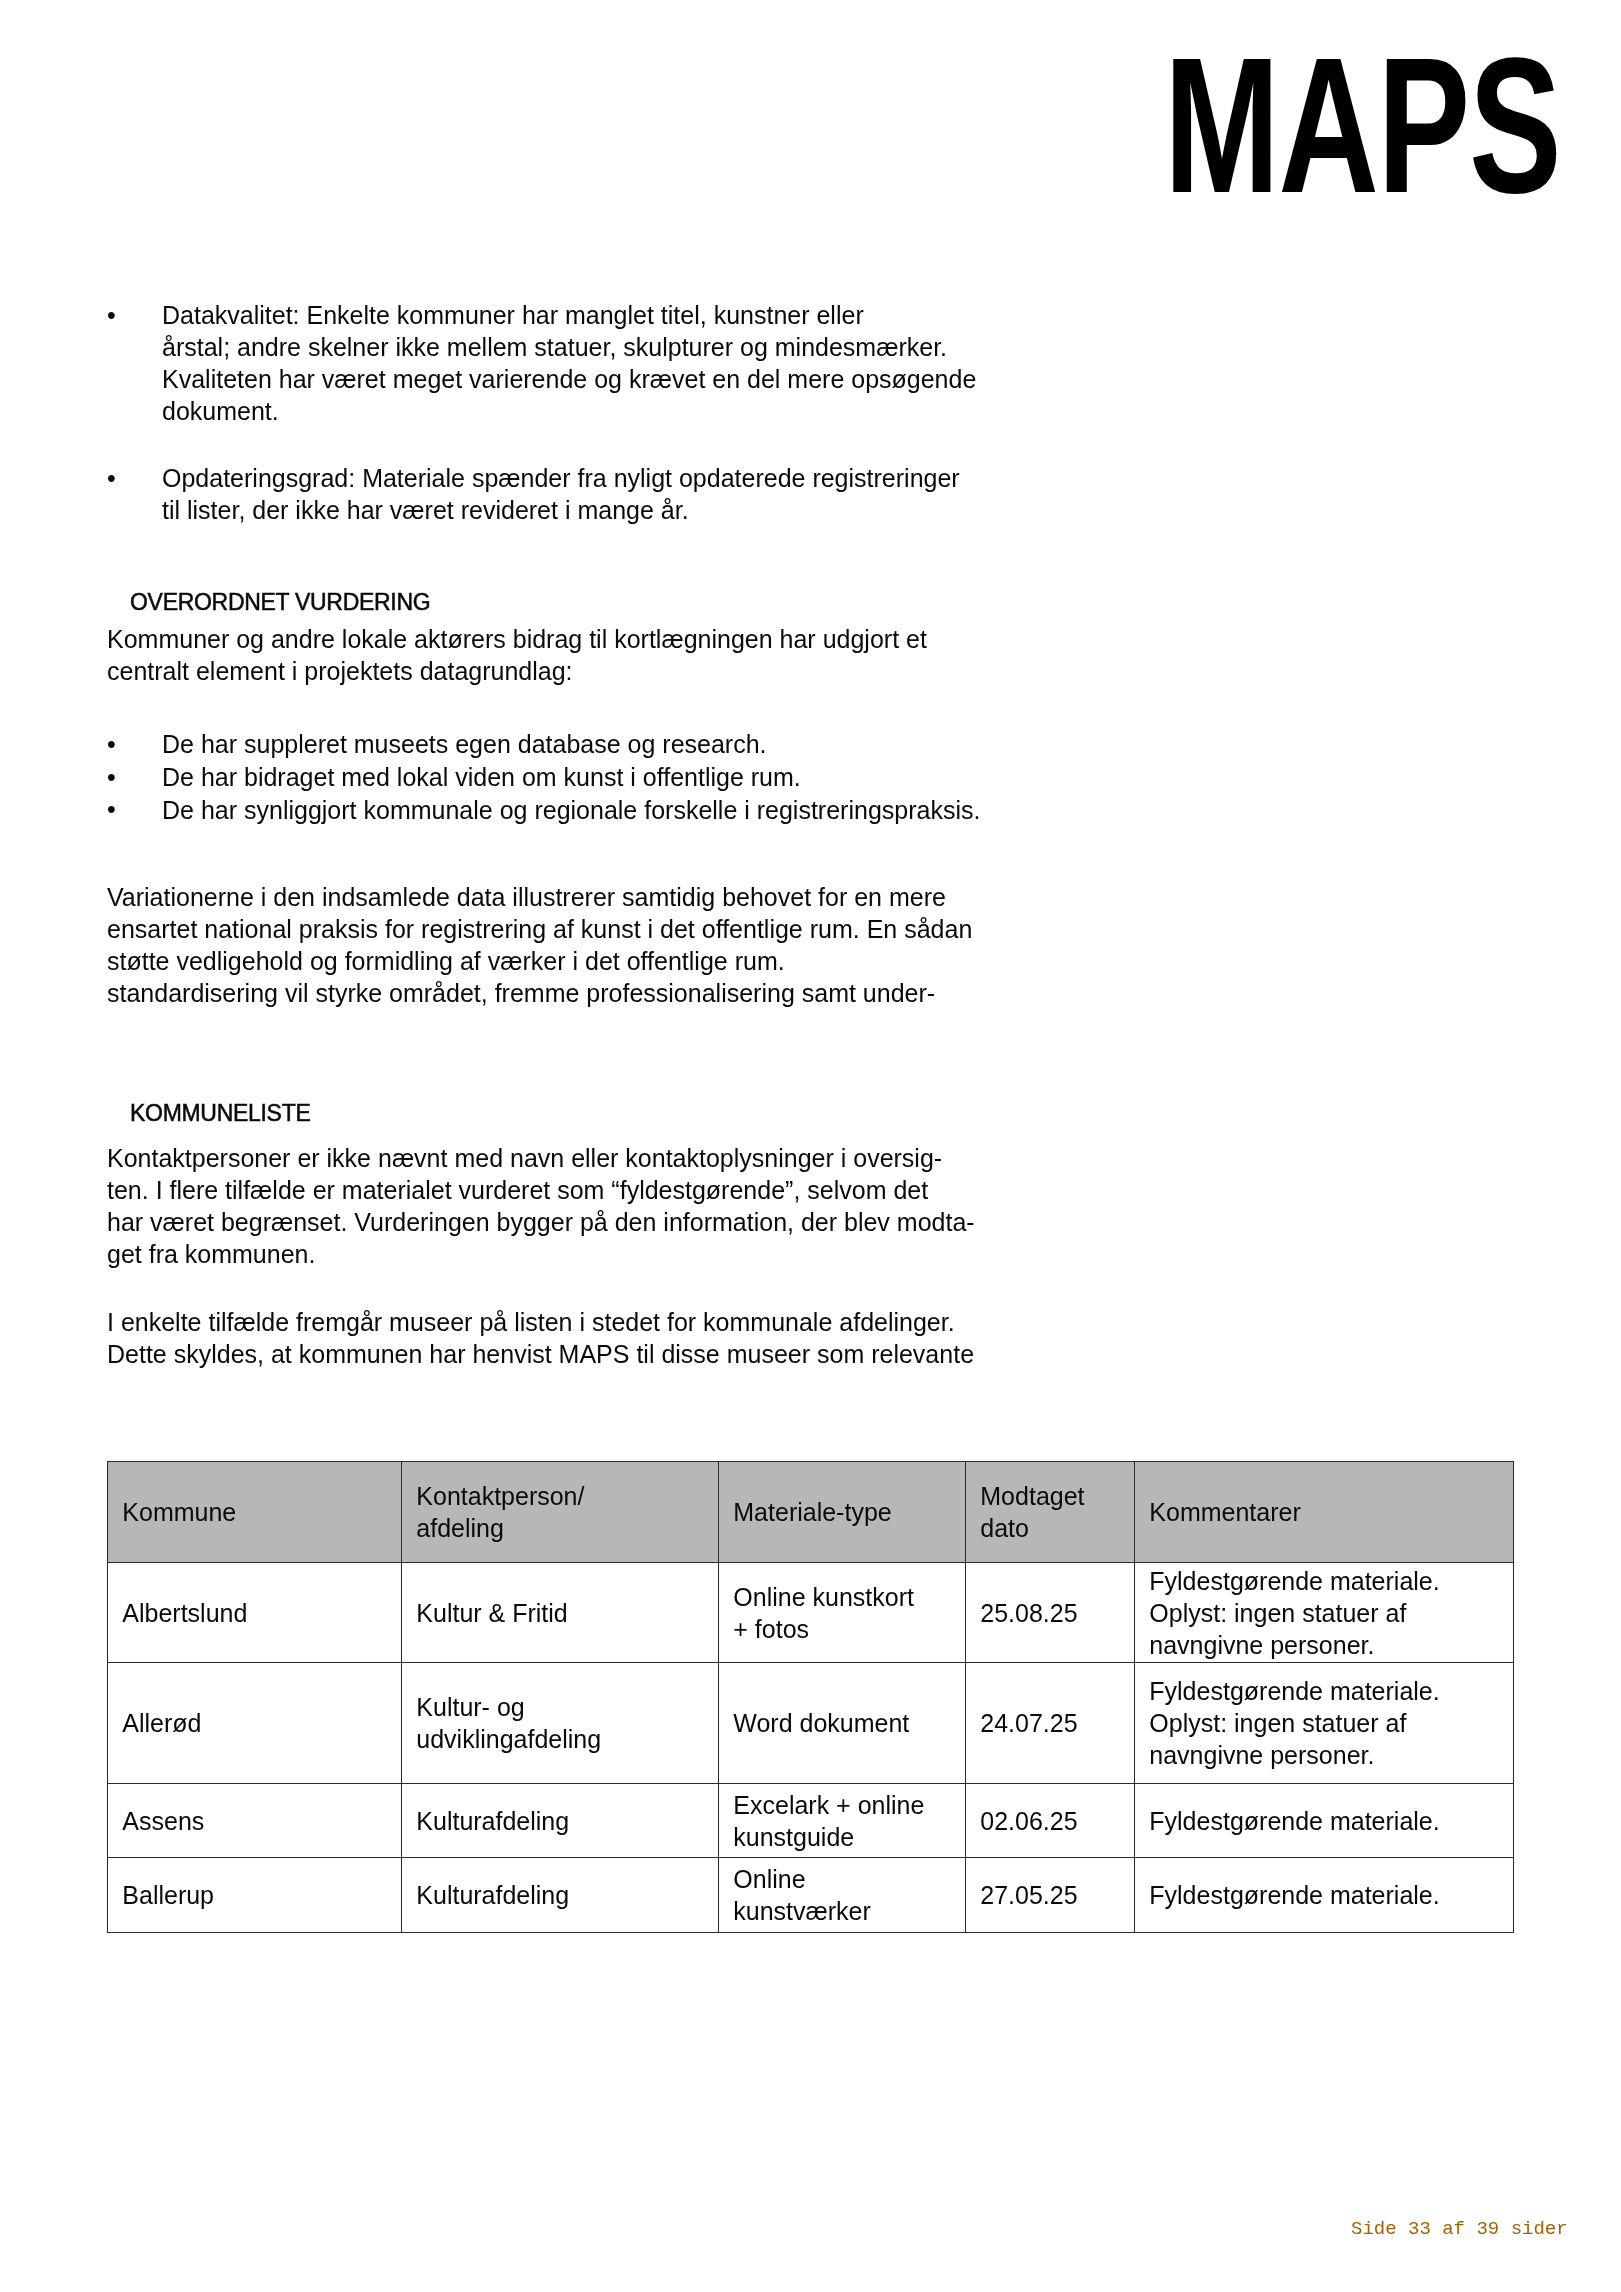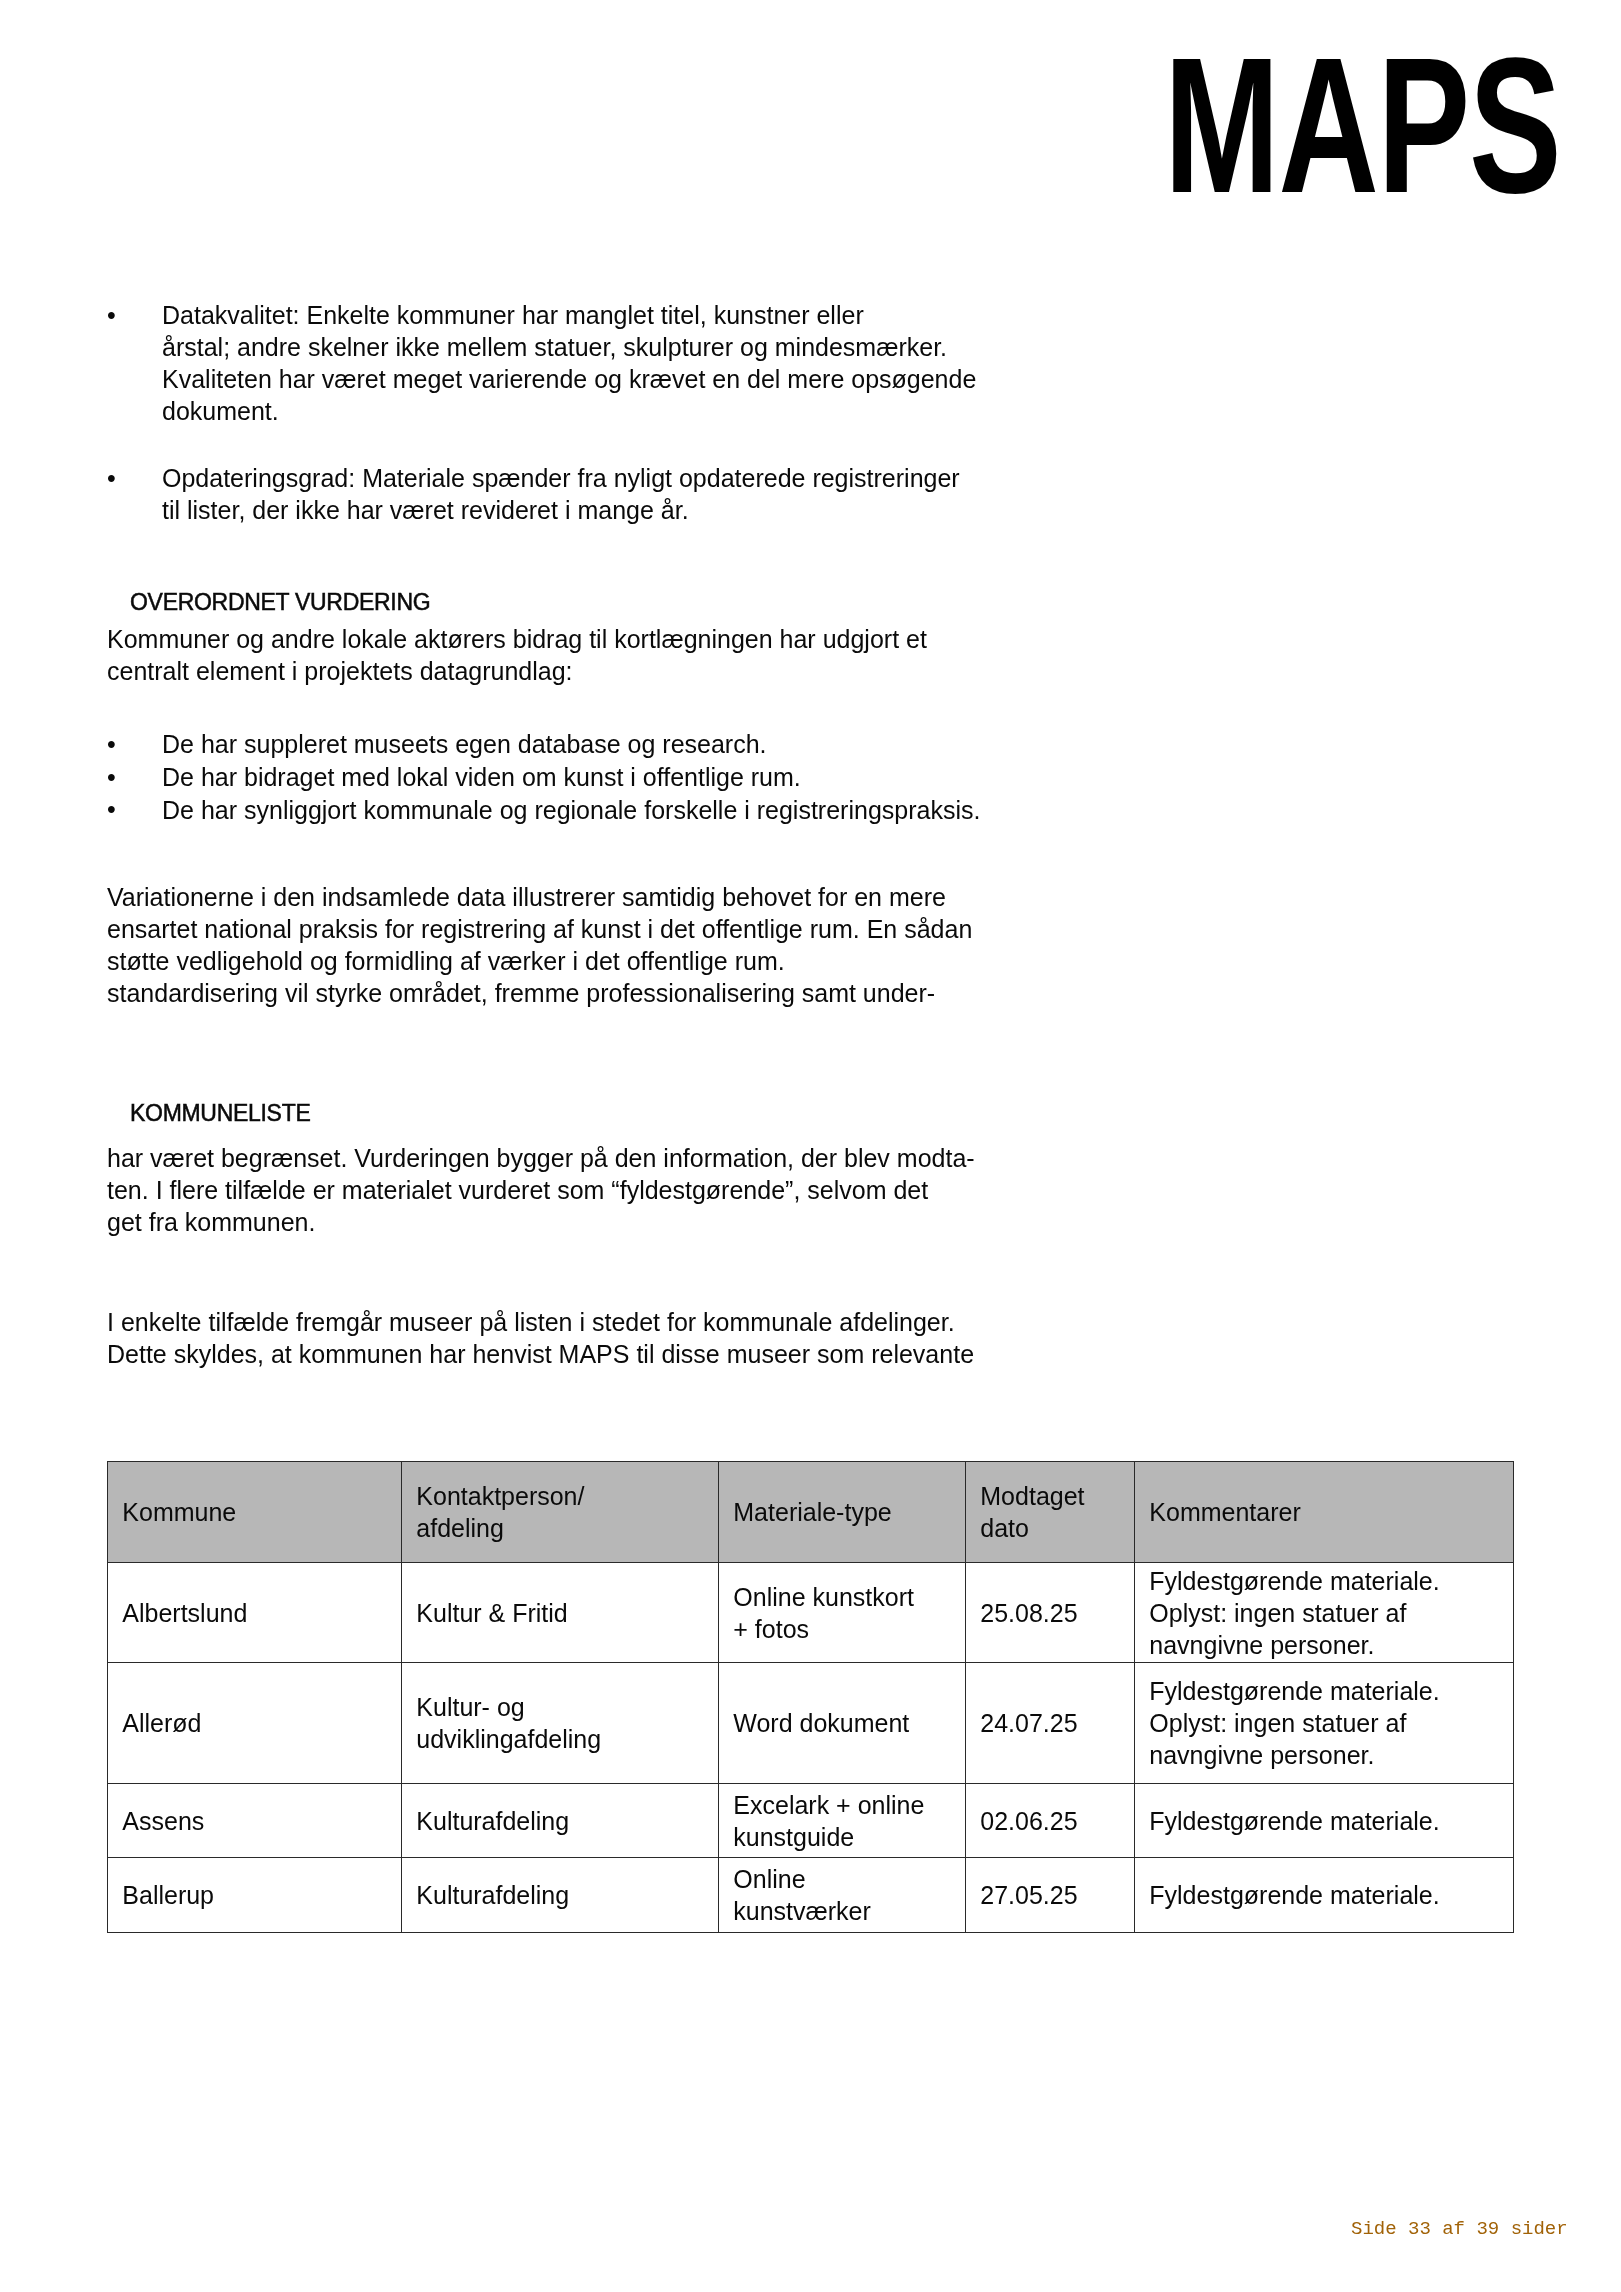--- a/index.html
+++ b/index.html
@@ -76,22 +76,23 @@
 <div class="abs txt" style="left:107px; top:881px;">
   <span class="ln">Variationerne i den indsamlede data illustrerer samtidig behovet for en mere</span>
   <span class="ln">ensartet national praksis for registrering af kunst i det offentlige rum. En sådan</span>
   <span class="ln">støtte vedligehold og formidling af værker i det offentlige rum.</span>
   <span class="ln">standardisering vil styrke området, fremme professionalisering samt under-</span>
 </div>
 
 <div class="abs h2" style="left:107px; top:1094px;">KOMMUNELISTE</div>
 
 <div class="abs txt" style="left:107px; top:1142px;">
+  <span class="ln">Kontaktpersoner er ikke nævnt med navn eller kontaktoplysninger i oversig-</span>
+  <span class="ln">ten. I flere tilfælde er materialet vurderet som “fyldestgørende”, selvom det</span>
   <span class="ln">har været begrænset. Vurderingen bygger på den information, der blev modta-</span>
-  <span class="ln">ten. I flere tilfælde er materialet vurderet som “fyldestgørende”, selvom det</span>
   <span class="ln">get fra kommunen.</span>
 </div>
 
 <div class="abs txt" style="left:107px; top:1306px;">
   <span class="ln">I enkelte tilfælde fremgår museer på listen i stedet for kommunale afdelinger.</span>
   <span class="ln">Dette skyldes, at kommunen har henvist MAPS til disse museer som relevante</span>
 </div>
 
 <table class="kl">
   <colgroup>

